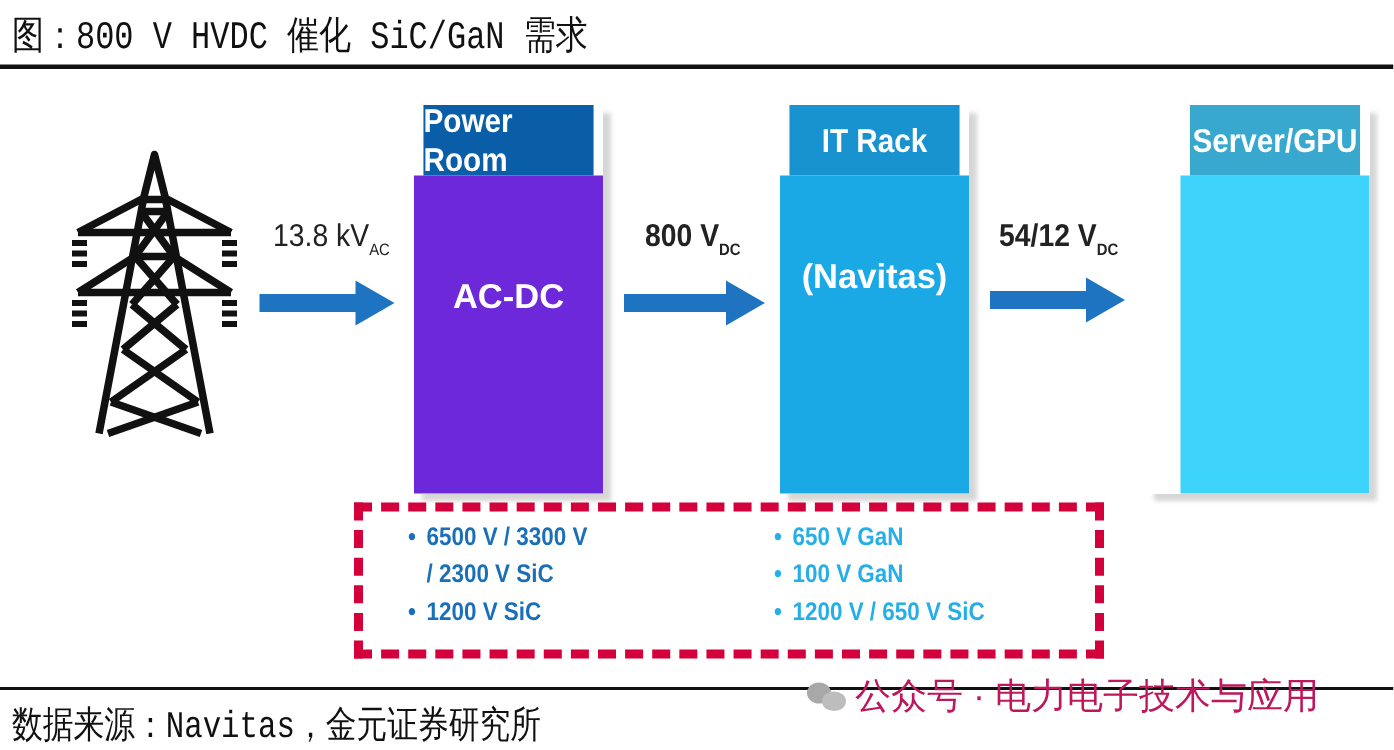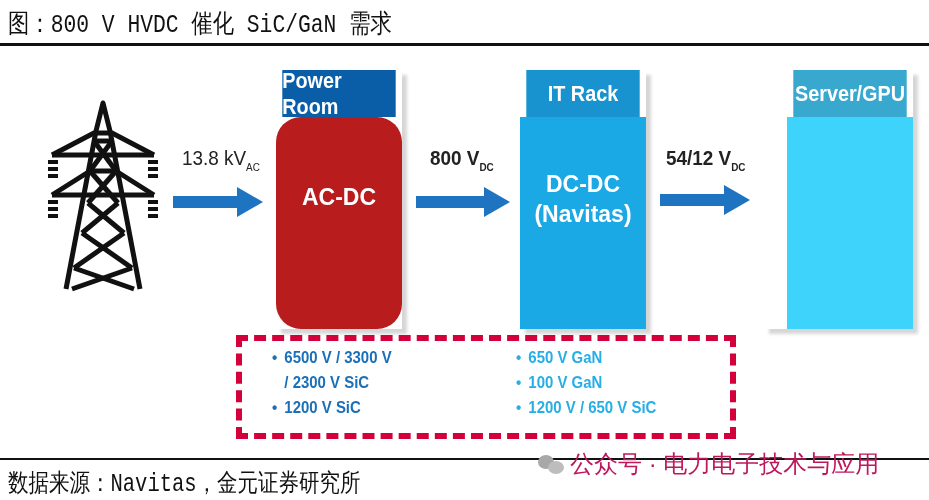--- a/index.html
+++ b/index.html
@@ -78,37 +78,36 @@
 <div class="arrow-label" style="left:182px;top:146px;">
   <span>13.8 kV</span><sub>AC</sub>
 </div>
 <div class="arrow" style="left:173px;top:187px;">
   <div class="shaft" style="width:66px;"></div>
   <div class="head" style="left:64px;"></div>
 </div>
 
 <div class="stage" style="left:276px;">
   <div class="head" style="background:#0a5ea8;">Power Room</div>
-  <div class="body" style="background:#b91c1c;border-radius:25px;">
+  <div class="body" style="background:#6d28d9;">
     <span>AC-DC</span>
   </div>
 </div>
 
 <div class="arrow-label" style="left:430px;top:146px;font-weight:bold;">
   <span>800 V</span><sub>DC</sub>
 </div>
 <div class="arrow" style="left:416px;top:187px;">
   <div class="shaft" style="width:70px;"></div>
   <div class="head" style="left:68px;"></div>
 </div>
 
 <div class="stage" style="left:520px;">
   <div class="head" style="background:#1893cf;">IT Rack</div>
   <div class="body" style="background:#1ba9e6;padding-top:52px;">
-    <span>DC-DC</span>
     <span>(Navitas)</span>
   </div>
 </div>
 
 <div class="arrow-label" style="left:666px;top:146px;font-weight:bold;">
   <span>54/12 V</span><sub>DC</sub>
 </div>
 <div class="arrow" style="left:660px;top:185px;">
   <div class="shaft" style="width:66px;"></div>
   <div class="head" style="left:64px;"></div>

